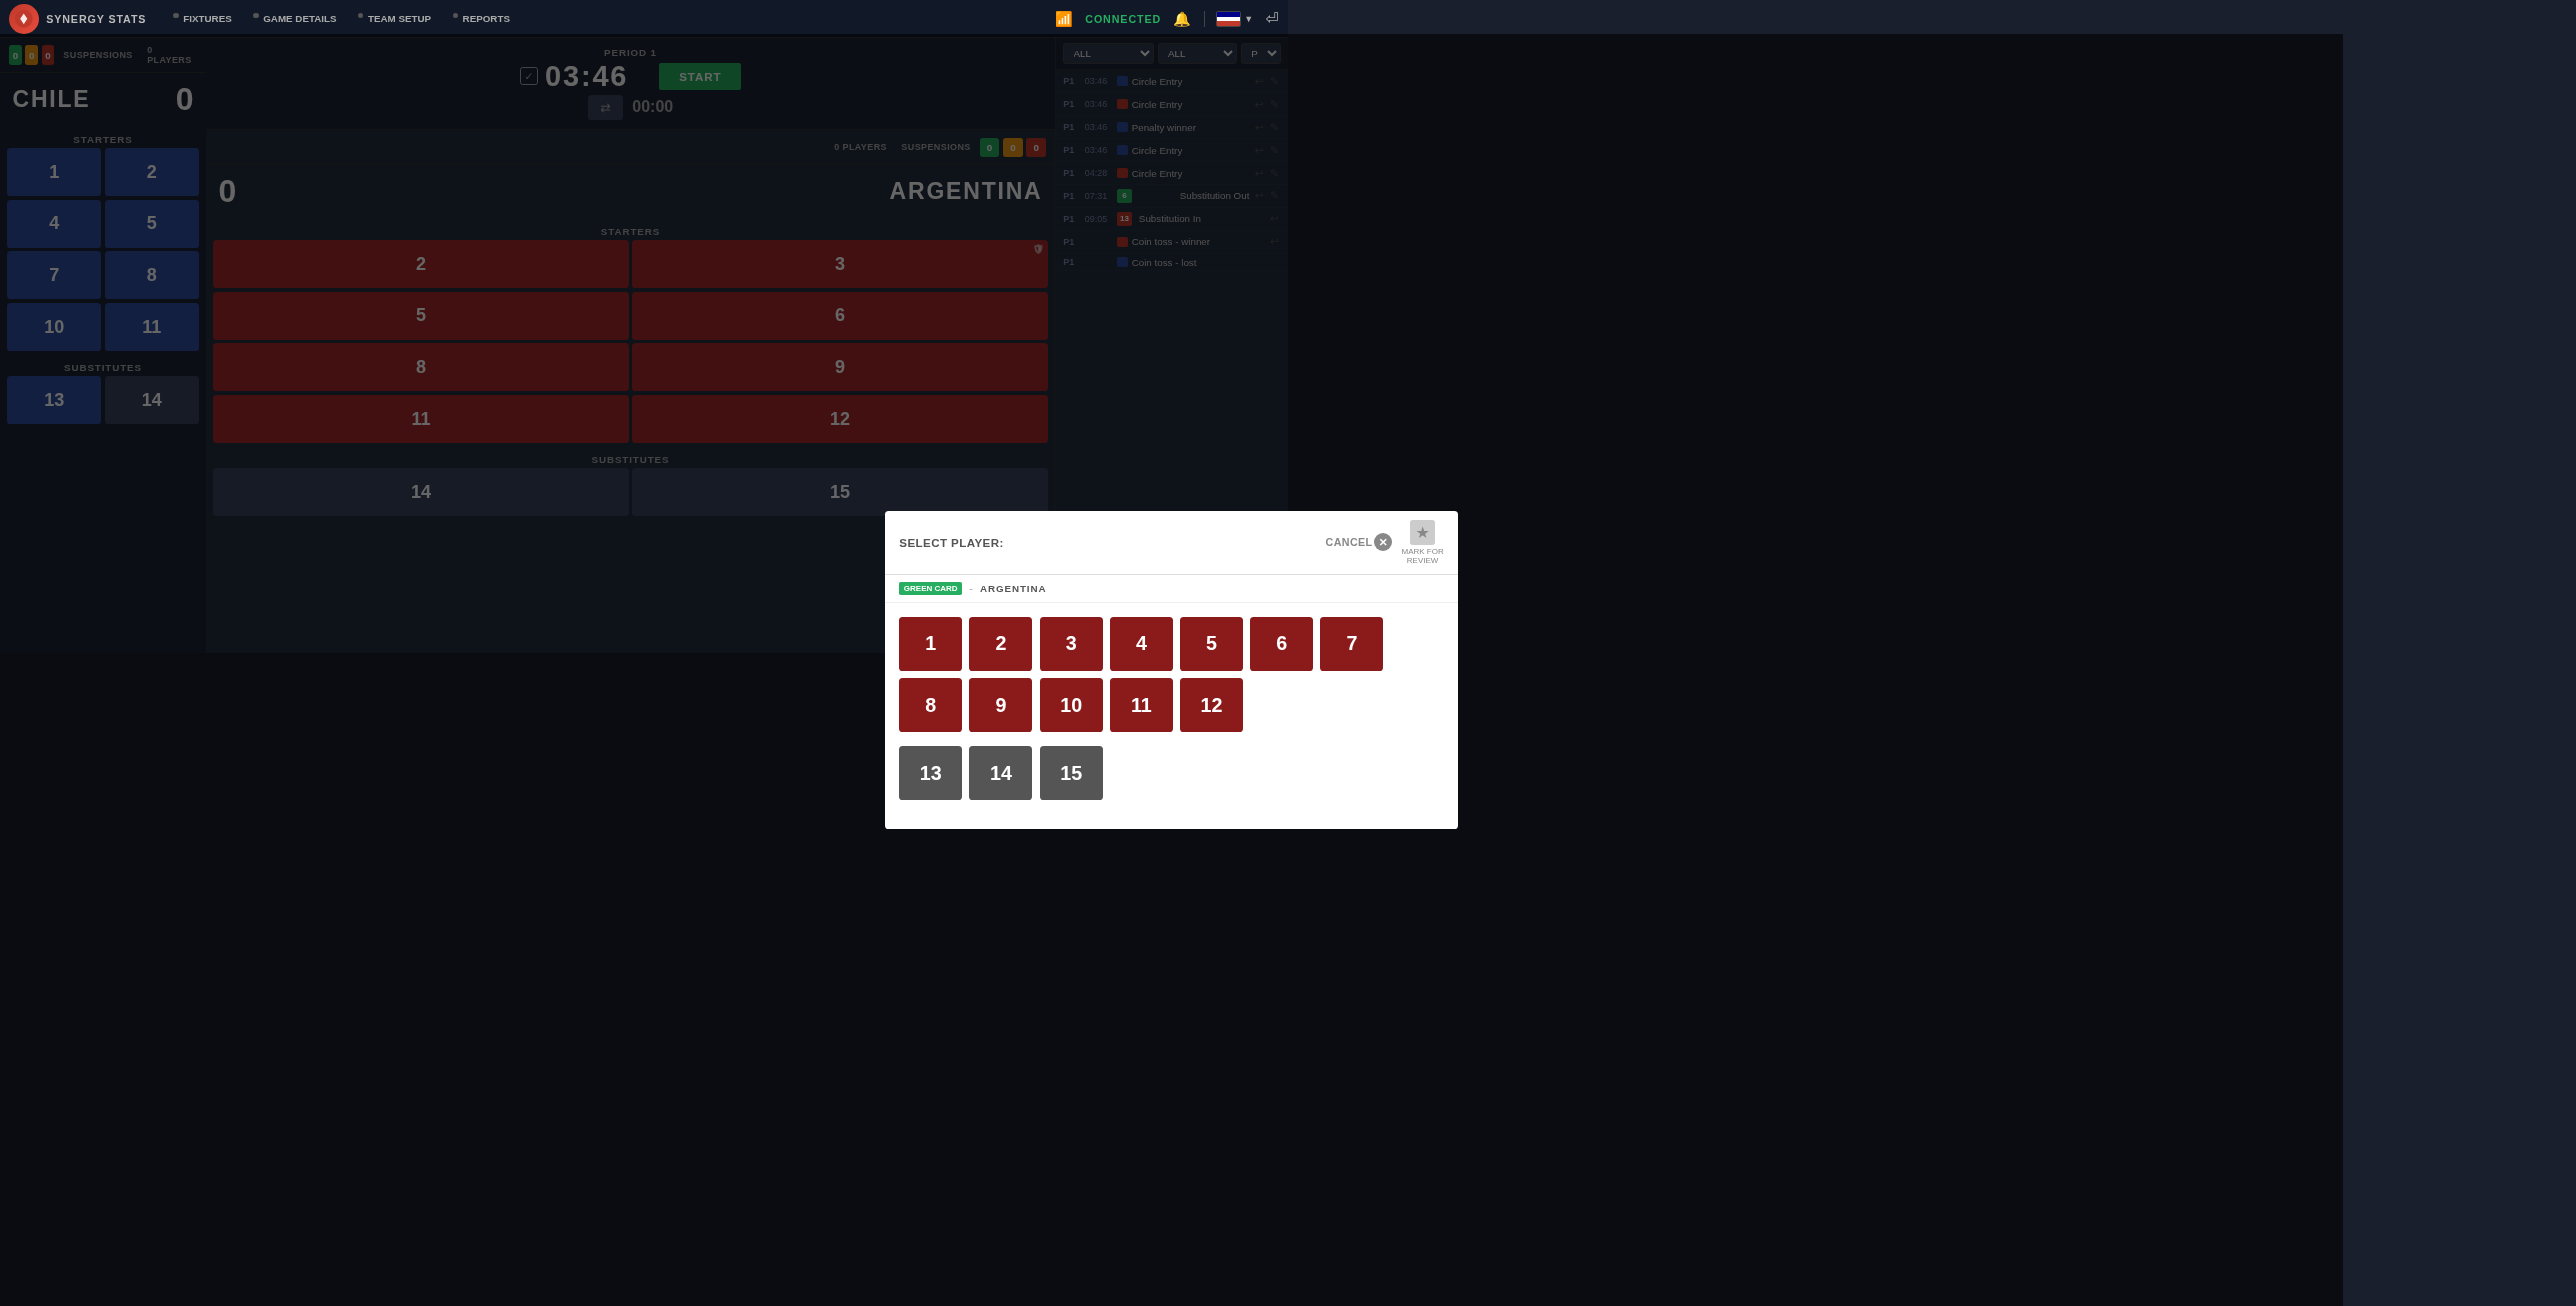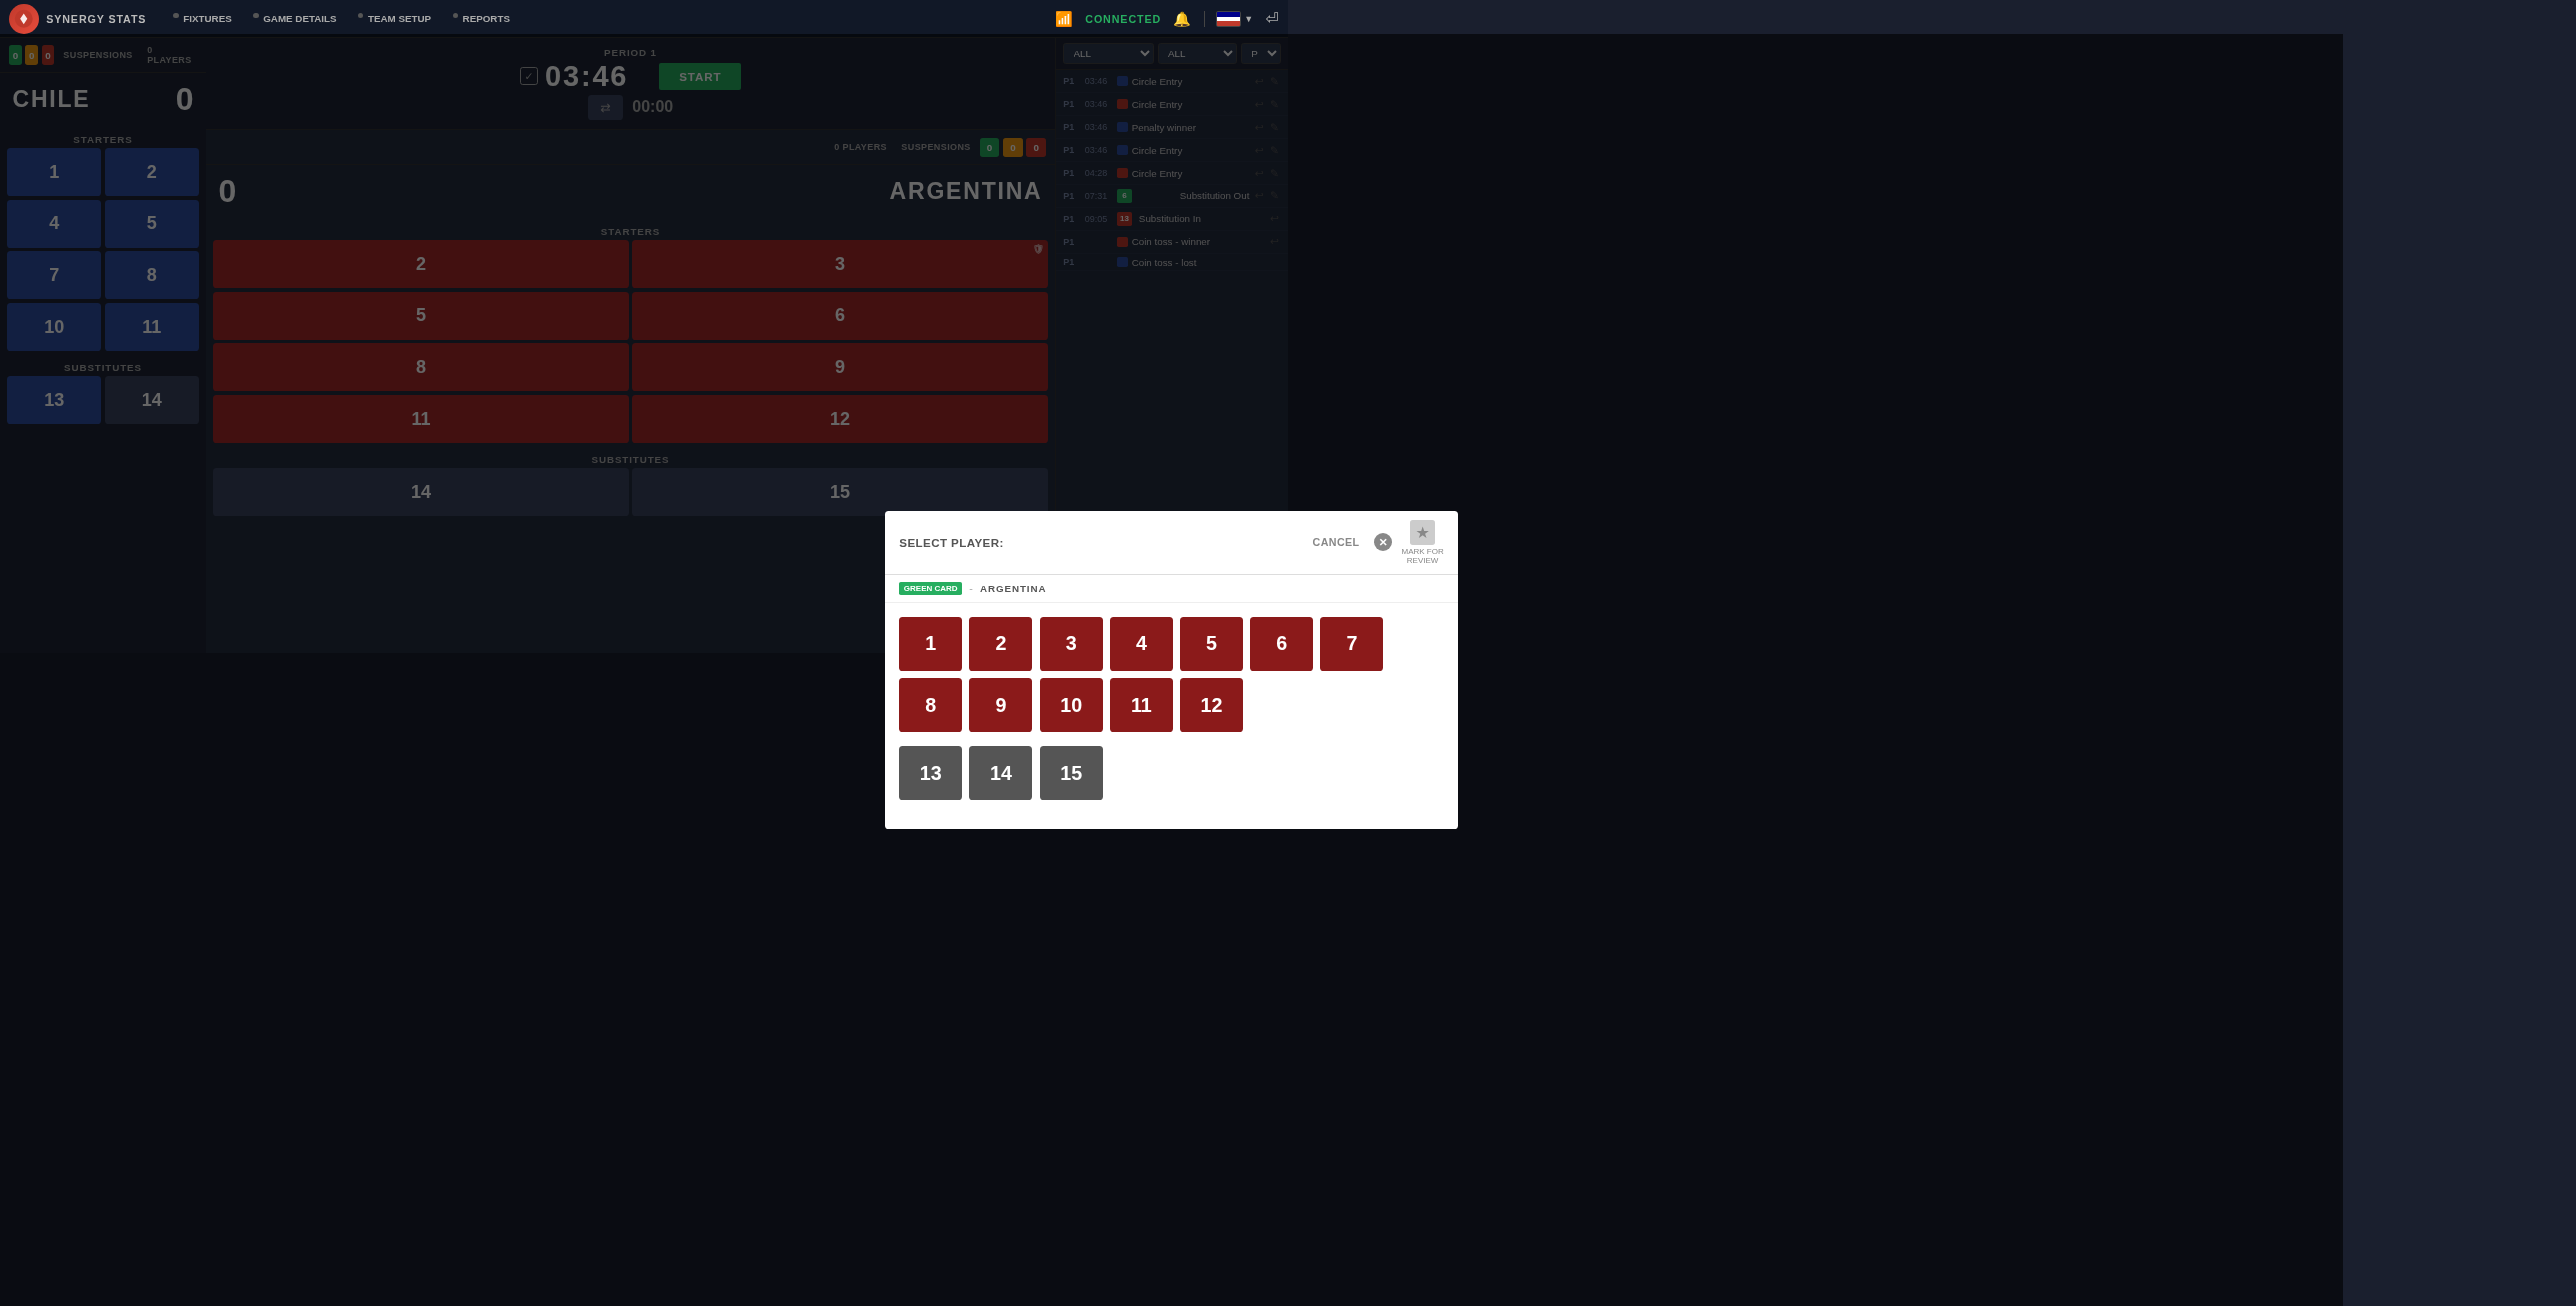--- a/index.html
+++ b/index.html
@@ -360,21 +360,21 @@
       letter-spacing: 0.4px;
     }
     .modal-actions {
       display: flex;
       align-items: center;
       gap: 9px;
     }
     .cancel-btn {
       display: flex;
       align-items: center;
-      gap: 15px;
+      gap: 2px;
       color: #888;
       font-size: 10.7px;
       cursor: pointer;
       font-weight: bold;
       letter-spacing: 0.4px;
     }
     .cancel-x {
       width: 18px; height: 18px;
       background: #888;
       border-radius: 50%;

